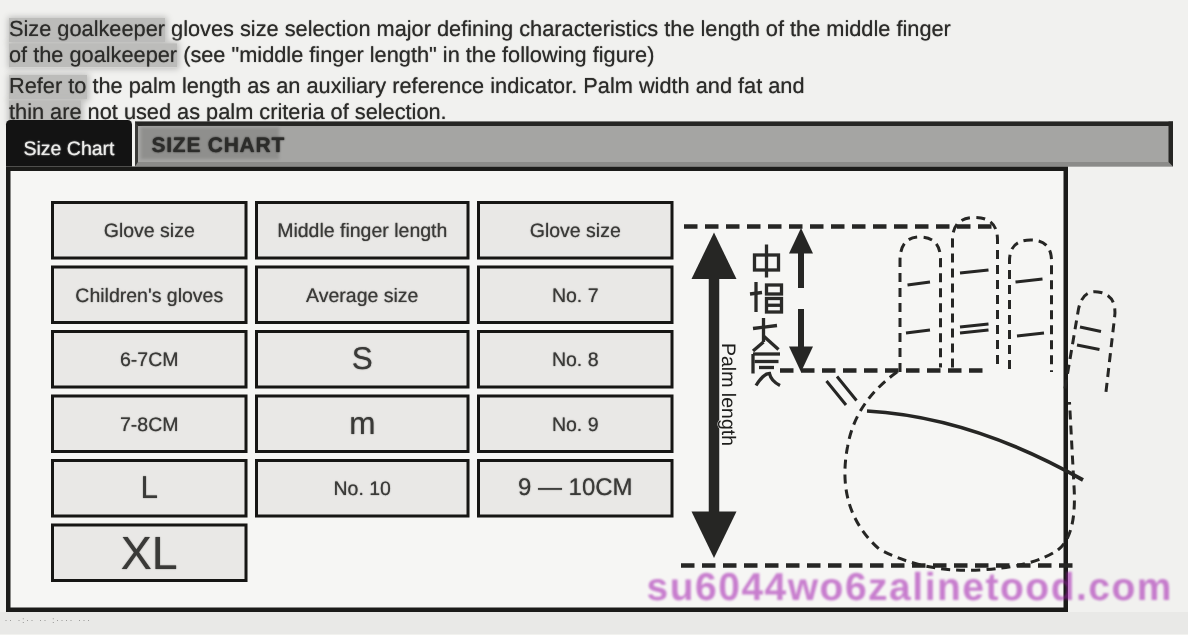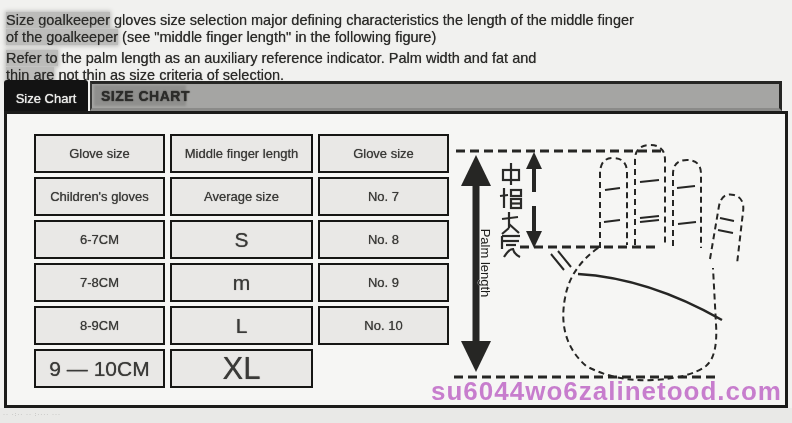--- a/index.html
+++ b/index.html
@@ -40,41 +40,41 @@
     position:absolute; left:2px; top:1px; width:92px; height:21px;
     background:#8f8f8d; filter:blur(1px);
   }
   .gray-bar .bar-title {
     position:relative; padding-left:9px;
     font-size:14px; font-weight:bold; letter-spacing:0.5px;
     color:#2c2c2a; text-shadow:0 0 1.2px #141412;
   }
   
   .panel {
-    position:absolute; left:4px; top:111px; width:784px; height:297px;
+    position:absolute; left:4px; top:111px; width:708px; height:297px;
     border:3px solid #1b1b19; background:#f6f6f4;
   }
   
   .tbl {
     position:absolute; left:27px; top:20px;
     display:grid;
     grid-template-columns:131px 143px 131px;
     grid-auto-rows:39px;
     column-gap:5px; row-gap:4px;
   }
   .cell {
     background:#e9e8e6;
     border:2px solid #161614;
     display:flex; align-items:center; justify-content:center;
     font-size:13px; color:#3a3a38;
     text-shadow:0 0 0.8px #504e4a;
   }
   .cell.c-size { font-size:21px; }
   .cell.c-xl   { font-size:31px; }
-  .cell.c-dash { font-size:21px;text-align:right; }
+  .cell.c-dash { font-size:16px;text-align:right; }
   
   .hand-svg { position:absolute; left:441px; top:12px; width:342px; height:284px; }
   
   .watermark {
     position:absolute; left:424px; top:262px; width:356px;
     font-size:26px; font-weight:bold; letter-spacing:1px;
     color:#a21caf; opacity:0.55; filter:blur(0.6px);
     pointer-events:none;
   }
   
@@ -90,21 +90,21 @@
 </head>
 <body>
 
 <div class="intro">
   <div class="para1">
     <div><span class="hl">Size goalkeeper</span><span> gloves size selection major defining characteristics the length of the middle finger</span></div>
     <div><span class="hl">of the goalkeeper</span><span> (see "middle finger length" in the following figure)</span></div>
   </div>
   <div class="para2">
     <div><span class="hl">Refer to</span><span> the palm length as an auxiliary reference indicator. Palm width and fat and</span></div>
-    <div><span class="hl">thin are</span><span> not thin as size criteria of selection.</span></div>
+    <div><span class="hl">thin are</span><span> not used as palm criteria of selection.</span></div>
   </div>
 </div>
 
 <div class="size-tab">
   <span>Size Chart</span>
 </div>
 <div class="gray-bar">
   <div class="patch"></div>
   <span class="bar-title">SIZE CHART</span>
 </div>
@@ -121,21 +121,20 @@
 
     <div class="cell">No. 7</div>
     <div class="cell">6-7CM</div>
     <div class="cell c-size">S</div>
 
     <div class="cell">No. 8</div>
     <div class="cell">7-8CM</div>
     <div class="cell c-size">m</div>
 
     <div class="cell">No. 9</div>
-    <div class="cell">8-9CM</div>
     <div class="cell c-size">L</div>
 
     <div class="cell">No. 10</div>
     <div class="cell c-dash">9 — 10CM</div>
     <div class="cell c-xl">XL</div>
   </div>
 
   <svg class="hand-svg" viewBox="0 0 342 284">
     <g stroke="#262624" fill="none">
 

